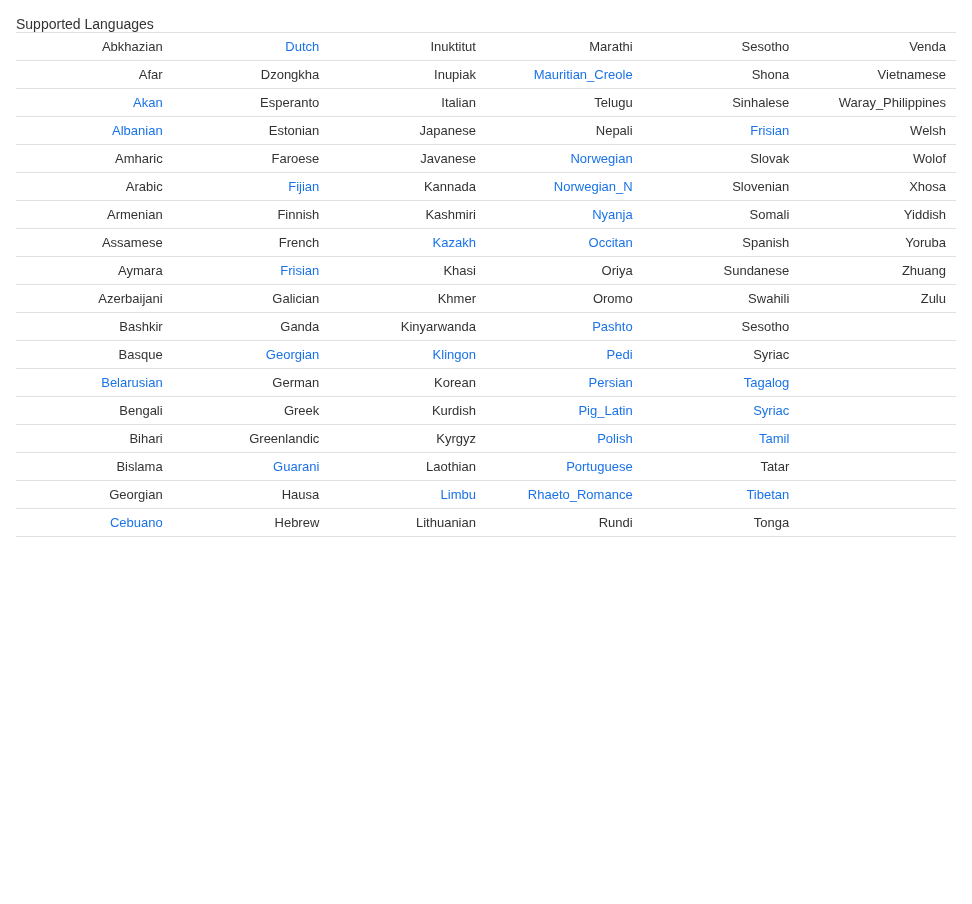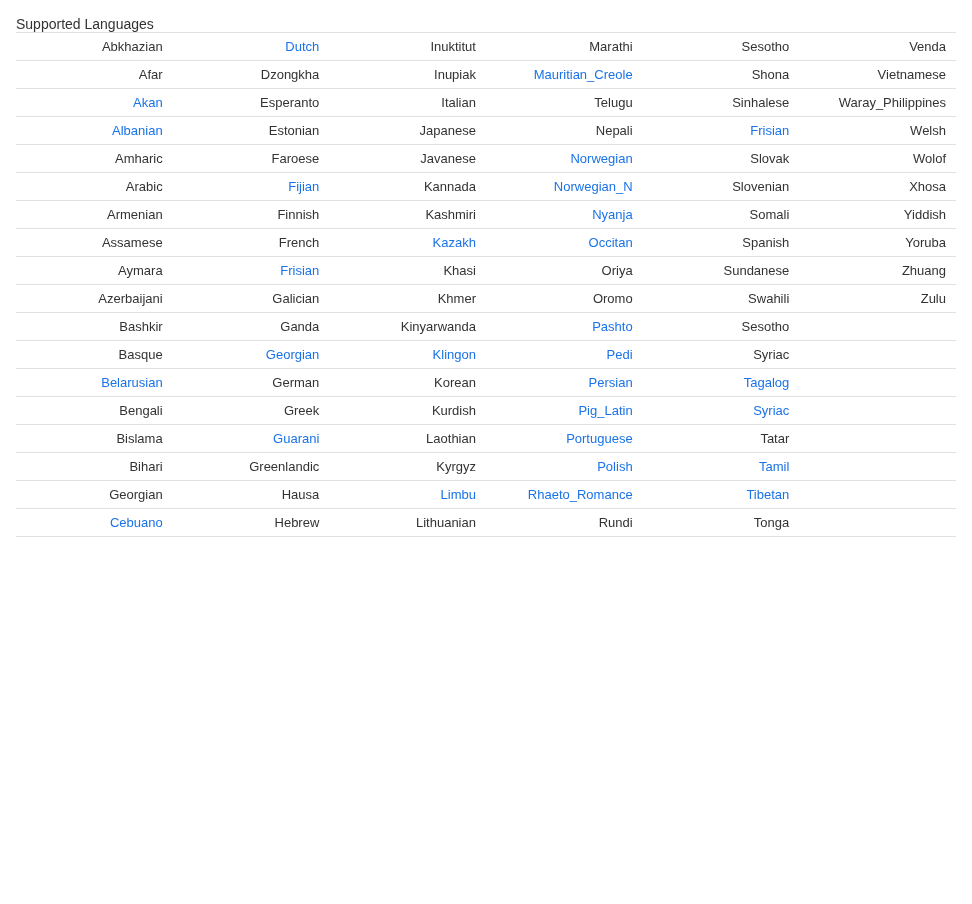--- a/index.html
+++ b/index.html
@@ -152,33 +152,33 @@
       </tr>
       <tr>
         <td>Bengali</td>
         <td>Greek</td>
         <td>Kurdish</td>
         <td><a href="#">Pig_Latin</a></td>
         <td><a href="#">Syriac</a></td>
         <td></td>
       </tr>
       <tr>
+        <td>Bihari</td>
+        <td>Greenlandic</td>
+        <td>Kyrgyz</td>
+        <td><a href="#">Polish</a></td>
+        <td><a href="#">Tamil</a></td>
+        <td></td>
+      </tr>
+      <tr>
         <td>Bislama</td>
         <td><a href="#">Guarani</a></td>
         <td>Laothian</td>
         <td><a href="#">Portuguese</a></td>
         <td>Tatar</td>
-        <td></td>
-      </tr>
-      <tr>
-        <td>Bihari</td>
-        <td>Greenlandic</td>
-        <td>Kyrgyz</td>
-        <td><a href="#">Polish</a></td>
-        <td><a href="#">Tamil</a></td>
         <td></td>
       </tr>
       <tr>
         <td>Georgian</td>
         <td>Hausa</td>
         <td><a href="#">Limbu</a></td>
         <td><a href="#">Rhaeto_Romance</a></td>
         <td><a href="#">Tibetan</a></td>
         <td></td>
       </tr>

